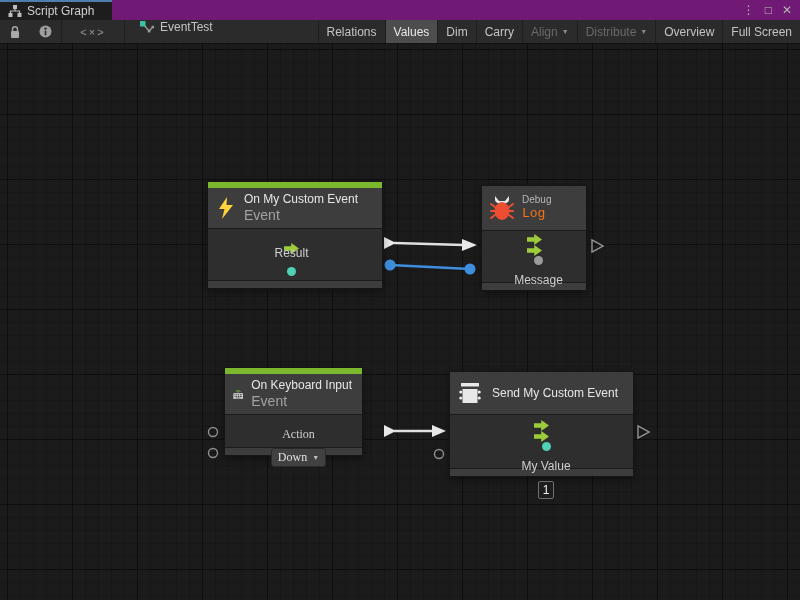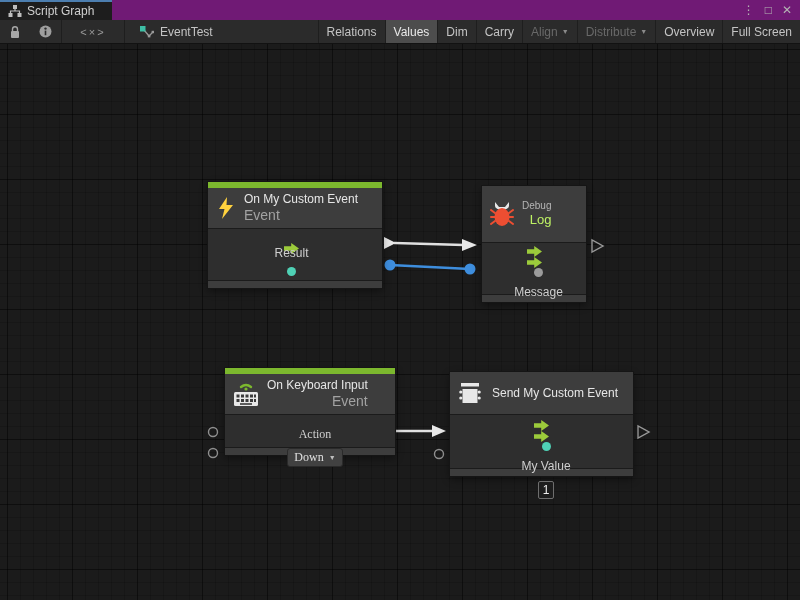--- a/index.html
+++ b/index.html
@@ -29,21 +29,21 @@
 
   
   .toolbar{height:24px;background:#2b2b2b;border-bottom:1px solid #121212;display:flex;
            align-items:stretch;font-size:12px;color:#c4c4c4;flex:0 0 auto;}
   .tb-btn{display:flex;align-items:center;justify-content:center;padding:0 8px;white-space:nowrap;}
   .tb-btn.icon-btn{padding:0 9px;}
   .tb-btn.active{background:#4d4d4d;color:#e8e8e8;}
   .tb-btn.disabled{color:#696969;}
   .tb-sep{width:1px;background:#1e1e1e;flex:0 0 auto;}
   .code-btn{width:62px;color:#9a9a9a;letter-spacing:2px;font-size:11px;}
-  .graph-ref{display:flex;align-items:center;gap:6px;padding:0 10px 0 14px;}
+  .graph-ref{display:flex;gap:6px;padding:0 10px 0 14px;}
   .zoom-area{display:flex;align-items:center;gap:8px;padding:0 10px 0 18px;}
   .zoom-slider{position:relative;width:86px;height:10px;display:flex;align-items:center;}
   .zoom-track{width:100%;height:2px;background:#5a5a5a;border-radius:1px;}
   .zoom-handle{position:absolute;right:0;top:0;width:10px;height:10px;border-radius:50%;background:#8f8f8f;}
   .zoom-value{font-size:11px;color:#bdbdbd;}
   .tb-right{margin-left:auto;display:flex;align-items:stretch;}
   .caret{font-size:7px;margin-left:4px;color:#8a8a8a;}
 
   
   .canvas{position:relative;flex:1;background-color:#1b1b1b;
@@ -57,21 +57,21 @@
   .wires{position:absolute;inset:0;width:100%;height:100%;}
 
   
   .node{position:absolute;box-shadow:0 0 0 1px #151515,0 3px 8px rgba(0,0,0,.45);}
   .stripe{height:6px;background:var(--accent-green);}
   .n-header{background:var(--node-header);display:flex;align-items:center;gap:8px;padding:0 10px 0 8px;}
   .n-titles{display:flex;flex-direction:column;justify-content:center;line-height:1.25;}
   .n-title{font-size:12px;color:#e6e6e6;white-space:nowrap;}
   .n-sub{font-size:14px;color:#a2a2a2;white-space:nowrap;}
   .n-sur{font-size:10px;color:#b5b5b5;white-space:nowrap;}
-  .n-title-lg{font-size:13px;color:#bef264;}
+  .n-title-lg{font-size:13px;color:#f97316;font-family:Liberation Mono, monospace;}
   .n-body{background:var(--node-body);border-top:1px solid #1b1b1b;border-bottom:1px solid #1b1b1b;}
   .n-footer{background:var(--node-header);height:7px;}
   .p-row{display:flex;align-items:center;flex-direction:column;}
   .p-label{font-size:12px;color:#cfcfcf;white-space:nowrap;}
   .dot{width:9px;height:9px;border-radius:50%;flex:0 0 auto;}
   .dot.teal{background:var(--teal);}
   .dot.gray{background:#9b9b9b;}
   .dropdown{display:flex;align-items:center;background:#414141;border:1px solid #2a2a2a;
             border-radius:3px;padding:1px 6px;font-size:12px;color:#e0e0e0;gap:5px;}
   .dropdown .caret{margin-left:0;color:#bdbdbd;}
@@ -202,21 +202,21 @@
         </div>
         <div class="p-row" style="height:22px;justify-content:flex-end;gap:7px;padding-right:7px;">
           <span class="p-label">Result</span>
           <span class="dot teal"></span>
         </div>
       </div>
       <div class="n-footer"></div>
     </div>
 
     <div class="node" style="left:482px;top:142px;width:104px;">
-      <div class="n-header" style="height:56px;text-align:right;">
+      <div class="n-header" style="height:44px;">
         <svg width="24" height="26" viewBox="0 0 24 26">
           <path d="M5 1 L9 6 L15 6 L19 1 L19 5 A7 4 0 0 1 5 5 Z" fill="#e8e8e8"></path>
           <g stroke="var(--bug-orange)" stroke-width="2" stroke-linecap="round">
             <line x1="5" y1="12" x2="1" y2="9"></line>
               <line x1="5" y1="16" x2="1" y2="16"></line>
               <line x1="5" y1="20" x2="1" y2="23"></line>
             <line x1="19" y1="12" x2="23" y2="9"></line>
               <line x1="19" y1="16" x2="23" y2="16"></line>
               <line x1="19" y1="20" x2="23" y2="23"></line>
           </g>
@@ -237,21 +237,21 @@
           </svg>
         </div>
         <div class="p-row" style="height:22px;gap:8px;padding-left:9px;">
           <span class="dot gray"></span>
           <span class="p-label">Message</span>
         </div>
       </div>
       <div class="n-footer"></div>
     </div>
 
-    <div class="node" style="left:225px;top:324px;width:170px;text-align:right;">
+    <div class="node" style="left:225px;top:324px;width:137px;">
       <div class="stripe"></div>
       <div class="n-header" style="height:40px;">
         <svg width="26" height="26" viewBox="0 0 26 26">
           <path d="M8 6 Q13 2 18 6" stroke="var(--accent-green)" stroke-width="2.4" fill="none" stroke-linecap="round"></path>
           <circle cx="13" cy="8" r="1.6" fill="var(--accent-green)"></circle>
           <rect x="1" y="11" width="24" height="14" rx="1.5" fill="#e8e8e8"></rect>
           <g fill="#3a3a3a">
             <rect x="3.5" y="13.5" width="3" height="3"></rect>
               <rect x="8" y="13.5" width="3" height="3"></rect>
             <rect x="12.5" y="13.5" width="3" height="3"></rect>

